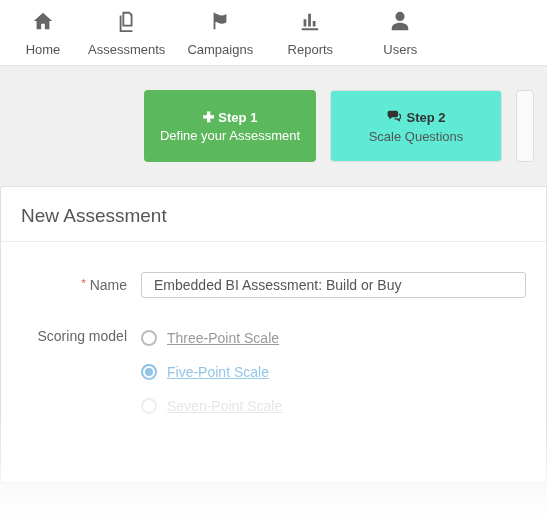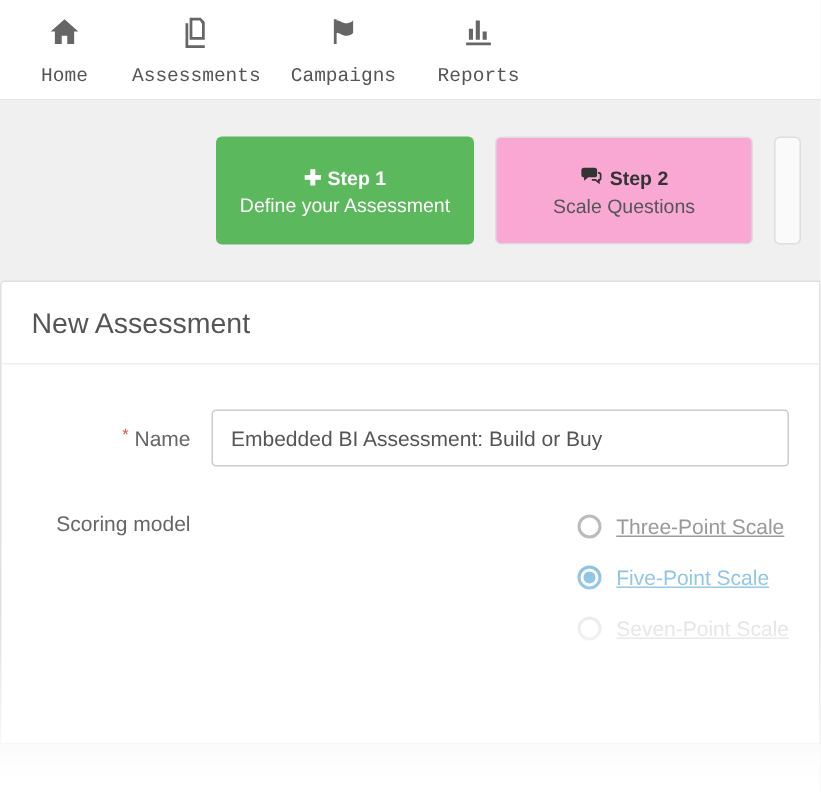--- a/index.html
+++ b/index.html
@@ -25,21 +25,20 @@
       display: flex;
       flex-direction: column;
       align-items: center;
       justify-content: center;
       color: #555;
       font-size: 13px;
       cursor: pointer;
       padding: 0 10px;
       min-width: 90px;
       text-align: center;
-      font-family: Liberation Mono, monospace;
     }
     .topnav-item:first-child {
       min-width: 70px;
     }
     .topnav-item .icon {
       font-size: 22px;
       margin-bottom: 4px;
       color: #666;
     }
     .topnav-item svg {
@@ -68,21 +67,21 @@
       margin-bottom: 3px;
       display: flex;
       align-items: center;
       gap: 4px;
     }
     .step-card.active {
       background: #5cb85c;
       color: #fff;
     }
     .step-card.inactive {
-      background: #f9a8d4;
+      background: #5eead4;
       border: 1px solid #ddd;
       color: #555;
     }
     .step-card.inactive .step-title {
       color: #333;
     }
     .step-card.peek {
       background: #fafafa;
       border: 1px solid #ddd;
       width: 18px;
@@ -104,37 +103,36 @@
       padding: 18px 20px 14px 20px;
       border-bottom: 1px solid #eee;
     }
     .form-area {
       padding: 30px 20px 40px 20px;
     }
     .form-row {
       display: flex;
       align-items: center;
       margin-bottom: 28px;
-      justify-content: space-between;
     }
     .form-label {
       width: 120px;
       text-align: right;
       padding-right: 14px;
       font-size: 14px;
       color: #666;
     }
     .form-label .req {
       color: #d9534f;
       font-size: 11px;
       vertical-align: top;
     }
     .text-input {
       flex: 1;
-      height: 38px;
+      height: 26px;
       border: 1px solid #ccc;
       border-radius: 3px;
       padding: 0 12px;
       font-size: 14px;
       color: #555;
       background: #fff;
     }
     .radio-group {
       display: flex;
       flex-direction: column;
@@ -228,20 +226,28 @@
     </span>
     <span>Campaigns</span>
   </div>
   <div class="topnav-item">
     <span class="icon">
       <svg viewBox="0 0 24 24">
           <path d="M3 20h18v2H3zM5 10h3v8H5zM10 4h3v14h-3zM15 12h3v6h-3z"></path>
         </svg>
     </span>
     <span>Reports</span>
+  </div>
+  <div class="topnav-item">
+    <span class="icon">
+      <svg viewBox="0 0 24 24">
+          <path d="M12 12a5 5 0 100-10 5 5 0 000 10zm0 2c-5 0-9 2.5-9 6v2h18v-2c0-3.5-4-6-9-6z"></path>
+        </svg>
+    </span>
+    <span>Users</span>
   </div>
 </div>
 
 <div class="steps-row">
   <div class="step-card active">
     <div class="step-title">
       <span class="step-icon">✚</span>
       <span>Step 1</span>
     </div>
     <div>Define your Assessment</div>

